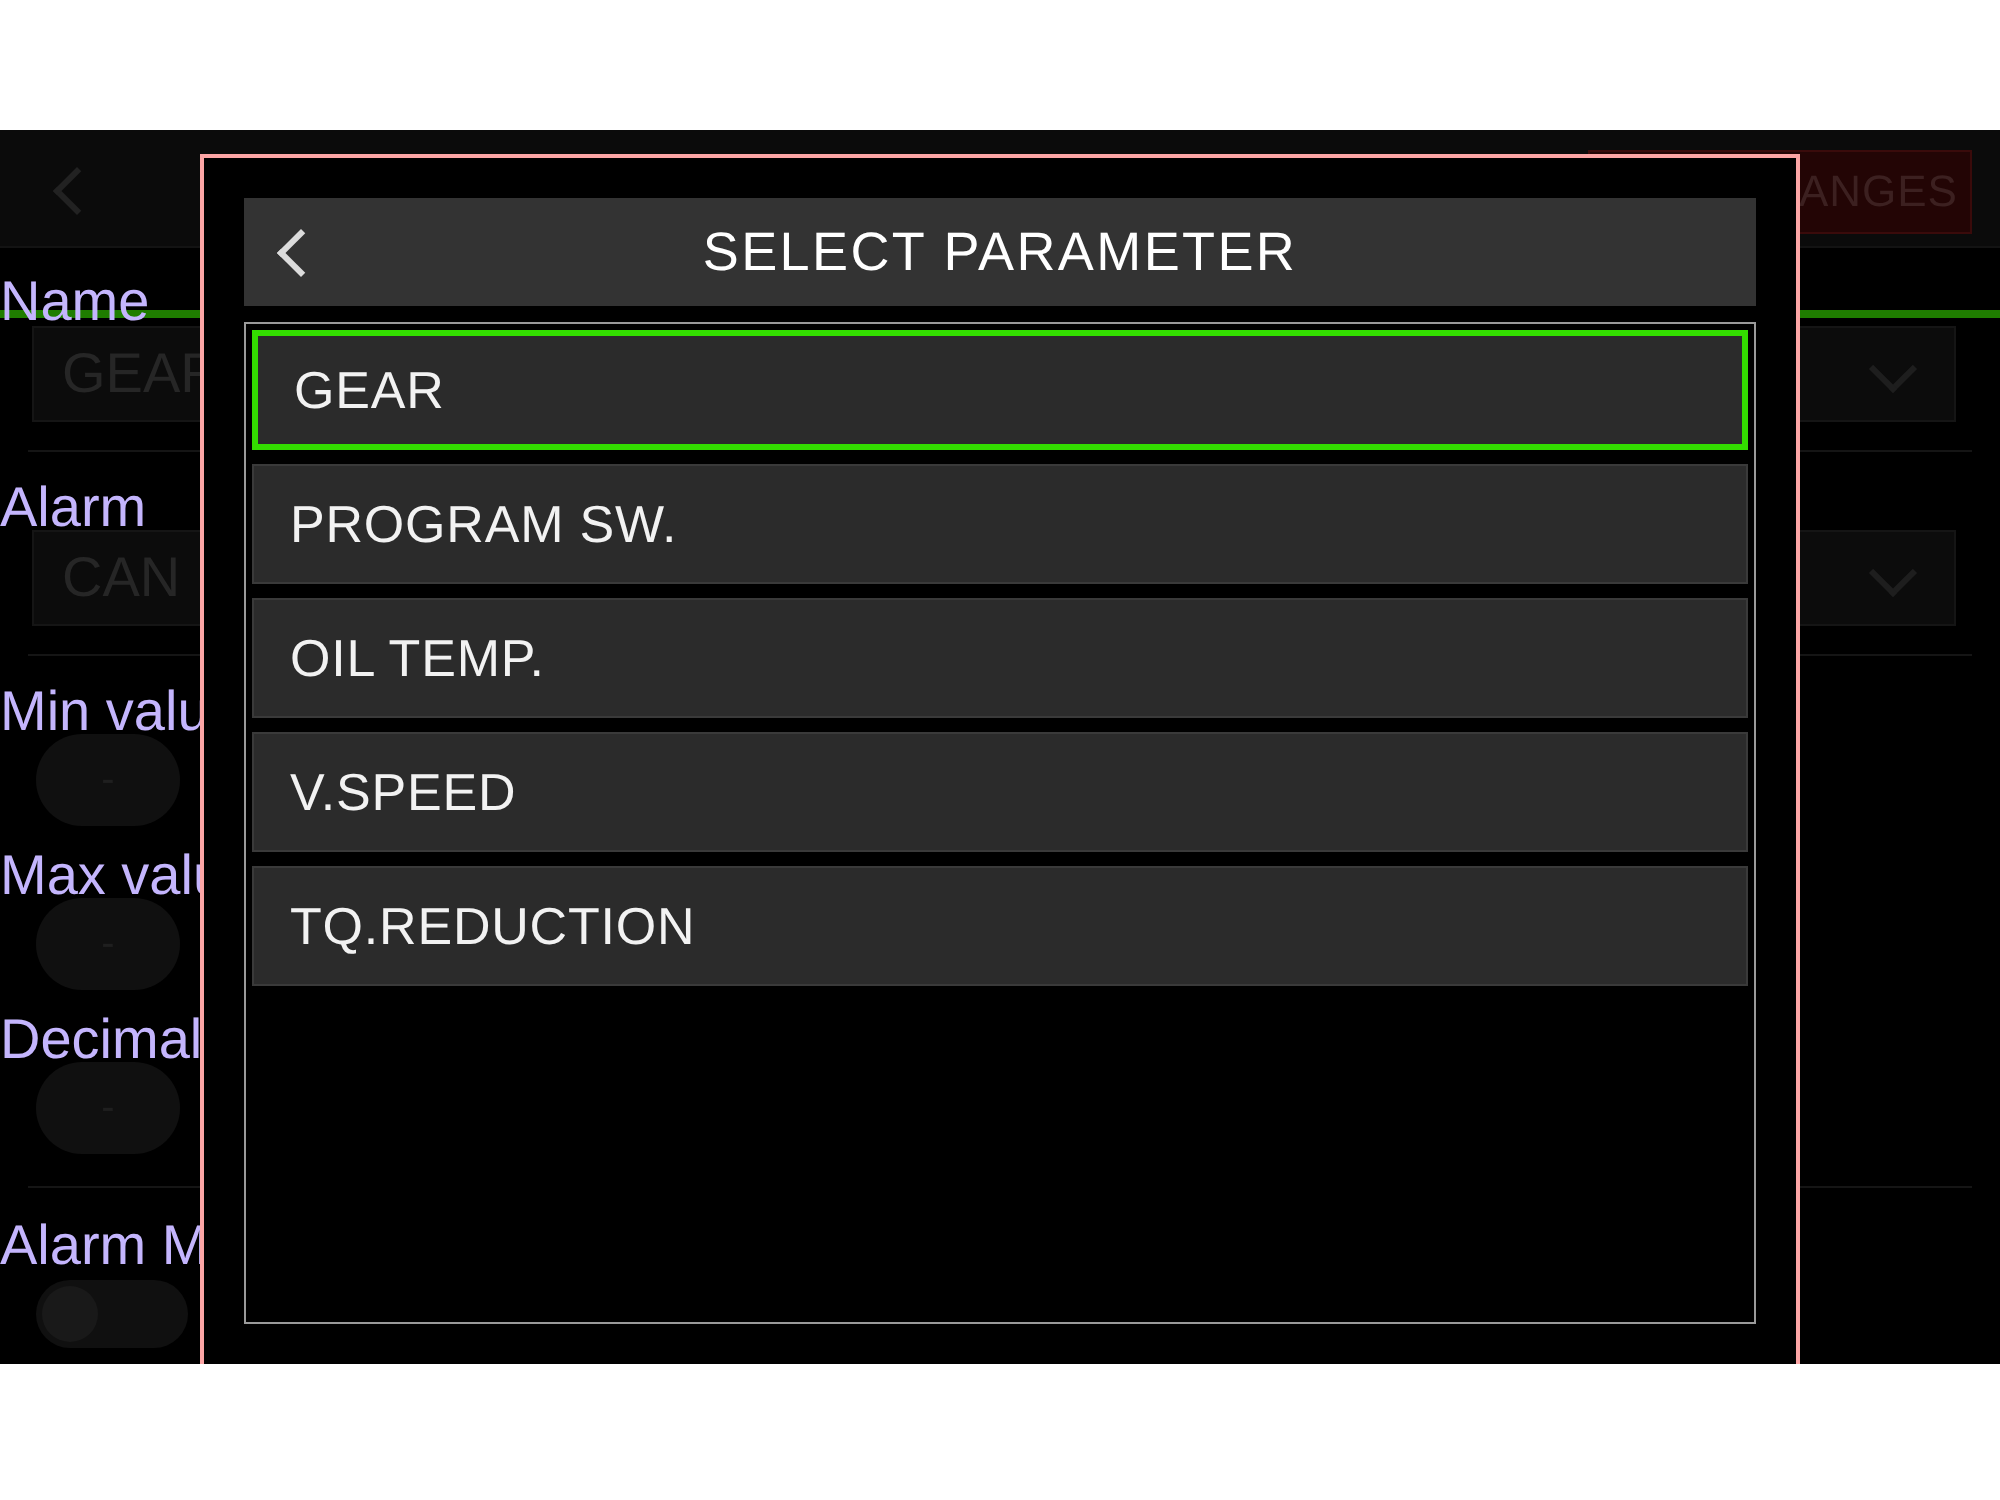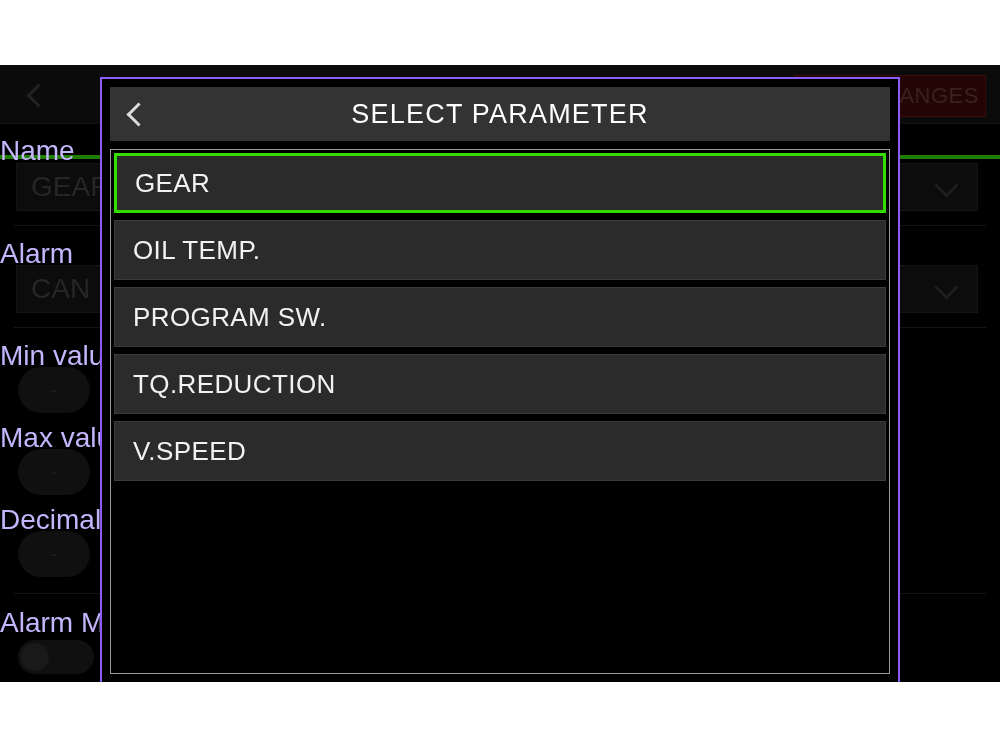--- a/index.html
+++ b/index.html
@@ -158,23 +158,23 @@
   }
 
   
   #modal {
     position: absolute;
     left: 100px;
     top: 12px;
     width: 800px;
     height: 607px;
     background: #000000;
-    border: 2px solid #8b5cf6;
+    border: 2px solid #fca5a5;
     box-sizing: border-box;
-    padding: 8px;
+    padding: 20px;
   }
   #modal-inner {
     position: relative;
     width: 100%;
     height: 100%;
   }
 
   .modal-header {
     position: relative;
     height: 54px;
@@ -318,38 +318,38 @@
         </div>
 
         <div class="list-frame">
           <div class="list-scroll">
 
             <div class="param-item selected">
               <span class="param-label">GEAR</span>
             </div>
 
             <div class="param-item">
+              <span class="param-label">PROGRAM SW.</span>
+            </div>
+
+            <div class="param-item">
               <span class="param-label">OIL TEMP.</span>
             </div>
 
+
+
+
             <div class="param-item">
-              <span class="param-label">PROGRAM SW.</span>
-            </div>
-
-
-
+              <span class="param-label">V.SPEED</span>
+            </div>
 
             <div class="param-item">
               <span class="param-label">TQ.REDUCTION</span>
             </div>
 
-            <div class="param-item">
-              <span class="param-label">V.SPEED</span>
-            </div>
-
           </div>
         </div>
 
       </div>
     </div>
 
   </div>
 
   <div id="white-bottom"></div>
 </div>

